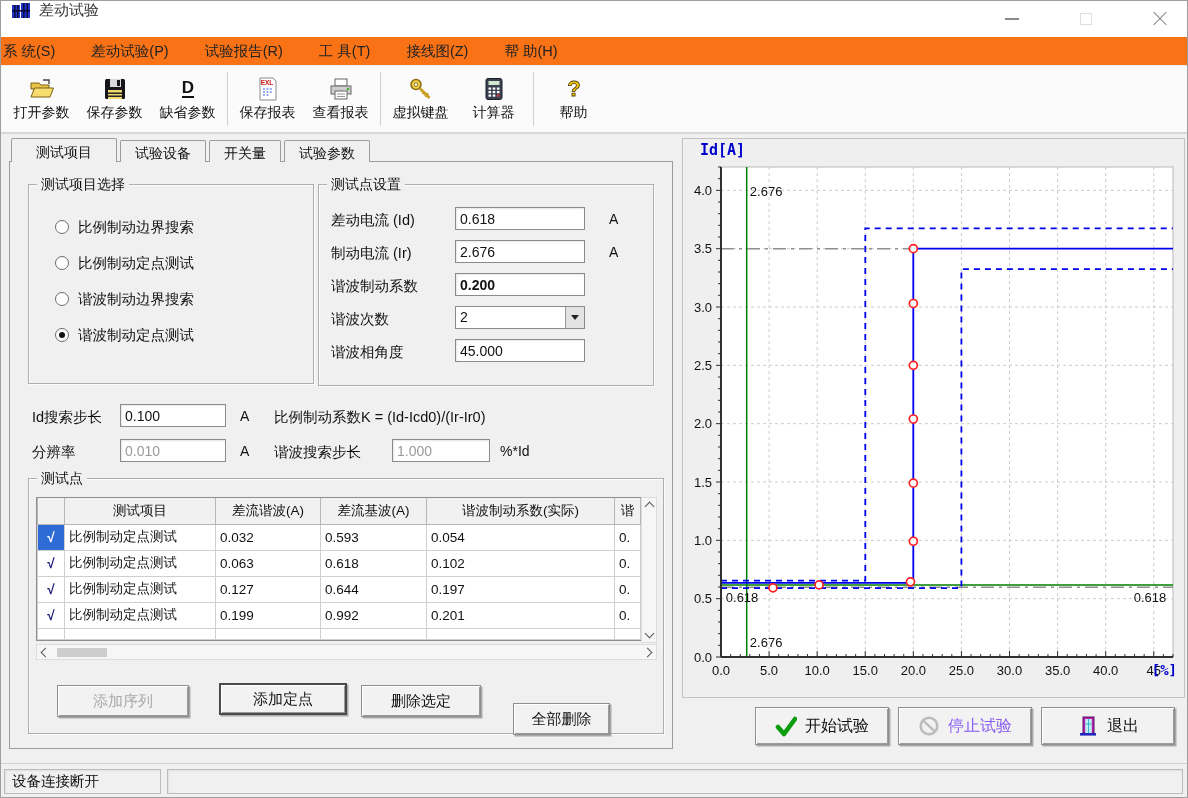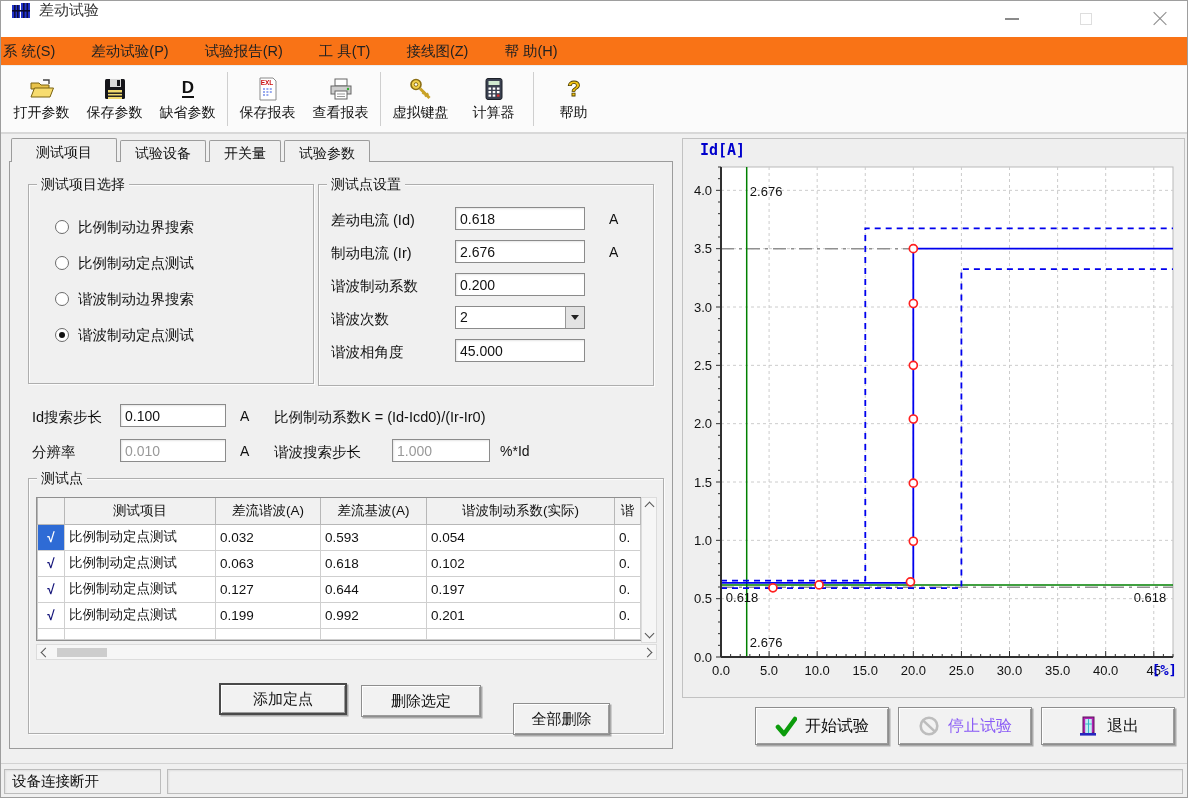--- a/index.html
+++ b/index.html
@@ -234,21 +234,21 @@
 
       <div class="group" style="left:308px;top:22px;width:336px;height:202px">
         <div class="group-title">测试点设置</div>
         <span class="flabel" style="left:12px;top:26px">差动电流 (Id)</span>
         <input class="tinput" style="left: 136px; top: 22px; width: 130px;" value="0.618">
         <span class="funit" style="left:290px;top:26px">A</span>
         <span class="flabel" style="left:12px;top:59px">制动电流 (Ir)</span>
         <input class="tinput" style="left: 136px; top: 55px; width: 130px;" value="2.676">
         <span class="funit" style="left:290px;top:59px">A</span>
         <span class="flabel" style="left:12px;top:92px">谐波制动系数</span>
-        <input class="tinput" style="left: 136px; top: 88px; width: 130px;" value="0.200">
+        <input class="tinput" style="left: 136px; top: 88px; width: 130px; font-weight: bold;" value="0.200">
         <span class="flabel" style="left:12px;top:125px">谐波次数</span>
         <div class="combo" style="left:136px;top:121px;width:130px">
           <span class="combo-val">2</span>
           <span class="combo-btn">
               <span class="combo-arrow"></span>
             </span>
         </div>
         <span class="flabel" style="left:12px;top:158px">谐波相角度</span>
         <input class="tinput" style="left: 136px; top: 154px; width: 130px;" value="45.000">
       </div>
@@ -331,20 +331,21 @@
         <div class="vscroll">
           <span class="chev up"></span>
           <span class="chev down"></span>
         </div>
         <div class="hscroll">
           <span class="chev left"></span>
           <span class="hthumb"></span>
           <span class="hspacer"></span>
           <span class="chev right"></span>
         </div>
+        <div class="btn disabled" style="left:28px;top:206px;width:132px">添加序列</div>
         <div class="btn focused" style="left:190px;top:204px;width:128px">添加定点</div>
         <div class="btn" style="left:332px;top:206px;width:120px">删除选定</div>
         <div class="btn" style="left:484px;top:224px;width:97px">全部删除</div>
       </div>
 
     </div>
   </div>
 
   <div class="chart-panel">
     <svg id="chart-svg" width="501" height="558" viewBox="0 0 501 558">

